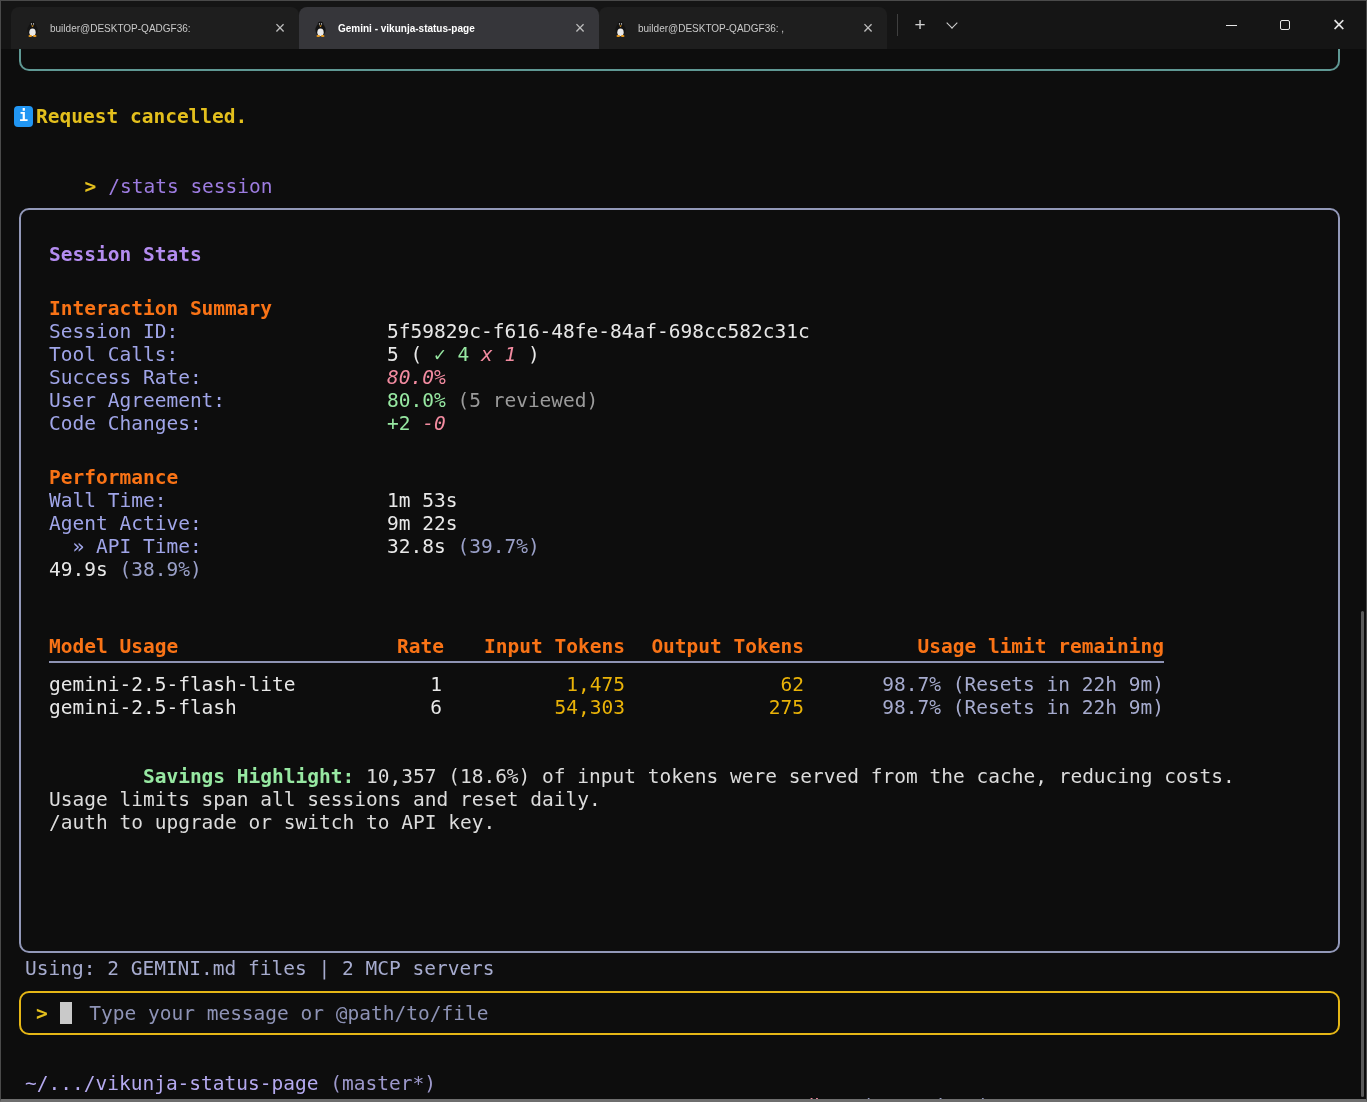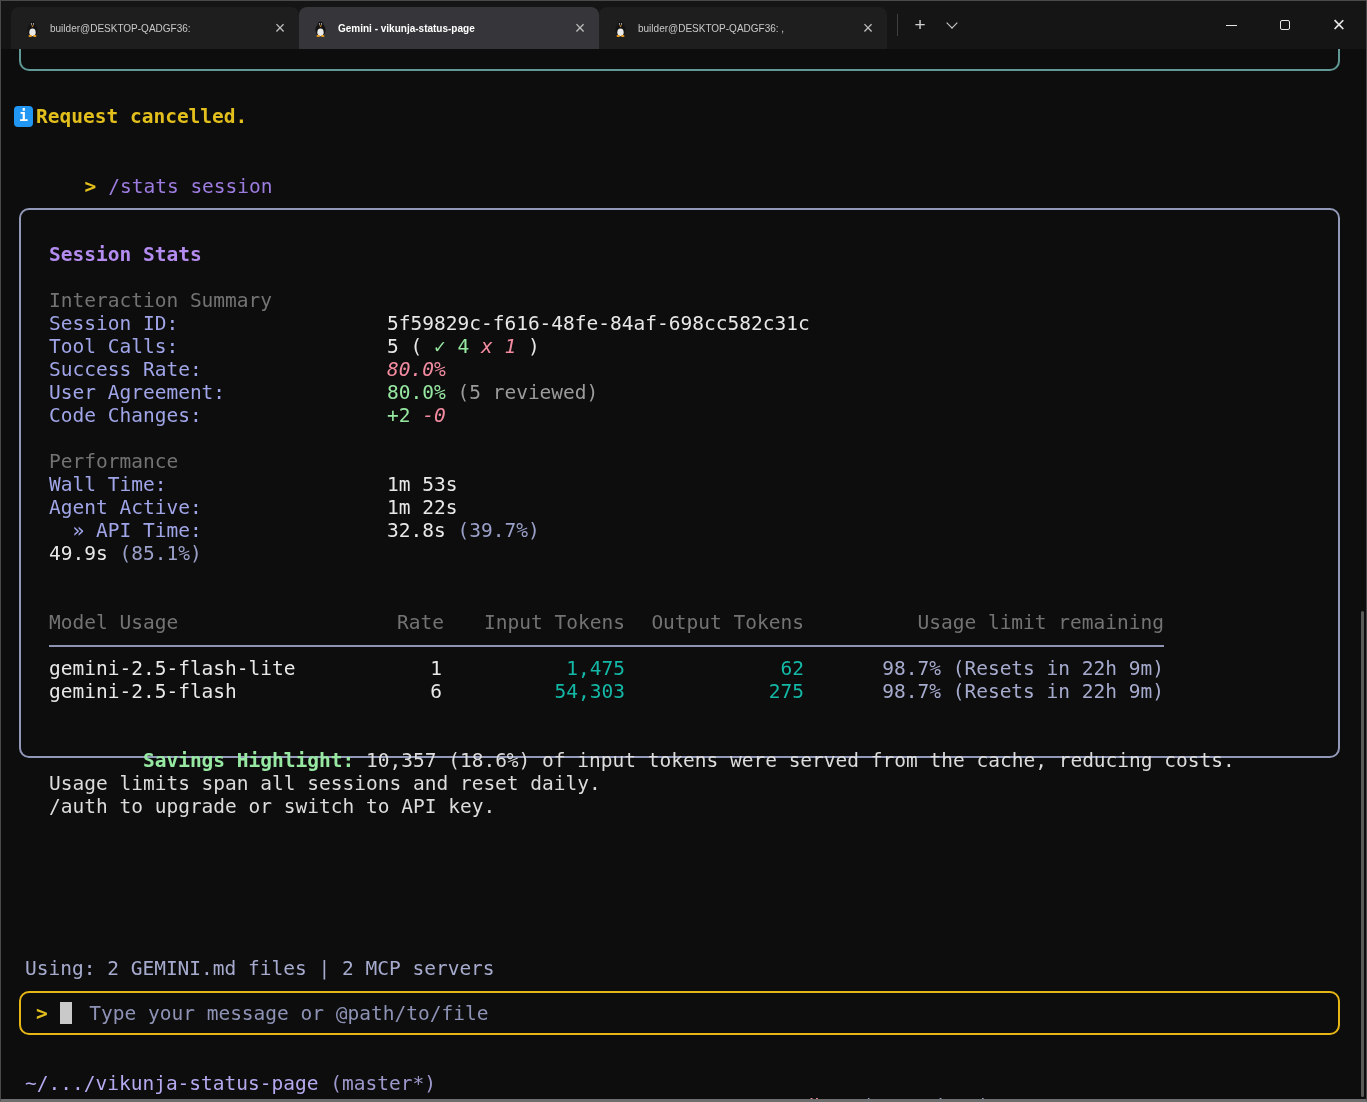--- a/index.html
+++ b/index.html
@@ -63,36 +63,36 @@
     display:inline-flex; align-items:center; justify-content:center;
     font-size:15px; font-weight:bold; margin-right:3px;
   }
   .gold { color:#e3bf1d; }
   .bold { font-weight:bold; }
   .cmd-line { position:absolute; left:13px; top:103px; }
   .cmd-line .prompt { margin-right:12px; }
   .purple { color:#9d7ce0; }
   
   .panel {
-    position:absolute; left:18px; top:159px; width:1321px; height:550px;
+    position:absolute; left:18px; top:159px; width:1321px; height:745px;
     border:2px solid #9298b8; border-radius:10px; padding:33px 0 0 28px;
   }
   .ln { height:23px; white-space:pre; }
   .panel-title { color:#b48cf0; font-weight:bold; }
-  .h { color:#737373; font-weight:normal; }
+  .h { color:#f97316; font-weight:bold;margin-top:8px; }
   .row { display:flex; }
   .lbl { width:338px; color:#a0a5e8; flex:0 0 auto; }
   .val { color:#e8e8e8; }
   .pink { color:#f28ba0;font-style:italic; }
   .green { color:#97e8a2; }
   .graynote { color:#9b9b9b; }
   .dimlav { color:#9aa0c8; }
   .trow { display:grid; grid-template-columns:348px 45px 183px 179px 360px; }
   .trow > span:nth-child(n+2) { text-align:right; }
-  .tok { color:#14b8a6; }
+  .tok { color:#eab308; }
   .limit { color:#a6abce; }
   .hr-row { height:23px; display:flex; align-items:center; }
   .hr { width:1115px; border-top:2px solid #8e93b4; }
   .white { color:#dcdcdc; }
   
   .ctx-row {
     position:absolute; left:24px; right:36px; top:908px;
     display:flex; justify-content:space-between; white-space:pre;
   }
   .ctx-left { color:#a6abce; }
@@ -215,27 +215,27 @@
       <div class="ln row">
         <span class="lbl">Code Changes:</span><span class="green">+2</span><span class="pink"> -0</span>
       </div>
 
       <div class="ln"></div>
       <div class="ln h">Performance</div>
       <div class="ln row">
         <span class="lbl">Wall Time:</span><span class="val">1m 53s</span>
       </div>
       <div class="ln row">
-        <span class="lbl">Agent Active:</span><span class="val">1m 22s</span>
+        <span class="lbl">Agent Active:</span><span class="val">9m 22s</span>
       </div>
       <div class="ln row">
         <span class="lbl">  » API Time:</span><span class="val">32.8s</span><span class="dimlav"> (39.7%)</span>
       </div>
       <div class="ln row">
-        <span class="val">49.9s</span><span class="dimlav"> (85.1%)</span>
+        <span class="val">49.9s</span><span class="dimlav"> (38.9%)</span>
       </div>
 
       <div class="ln"></div>
       <div class="ln"></div>
 
       <div class="ln trow">
         <span class="h">Model Usage</span>
         <span class="h">Rate</span>
         <span class="h">Input Tokens</span>
         <span class="h">Output Tokens</span>

